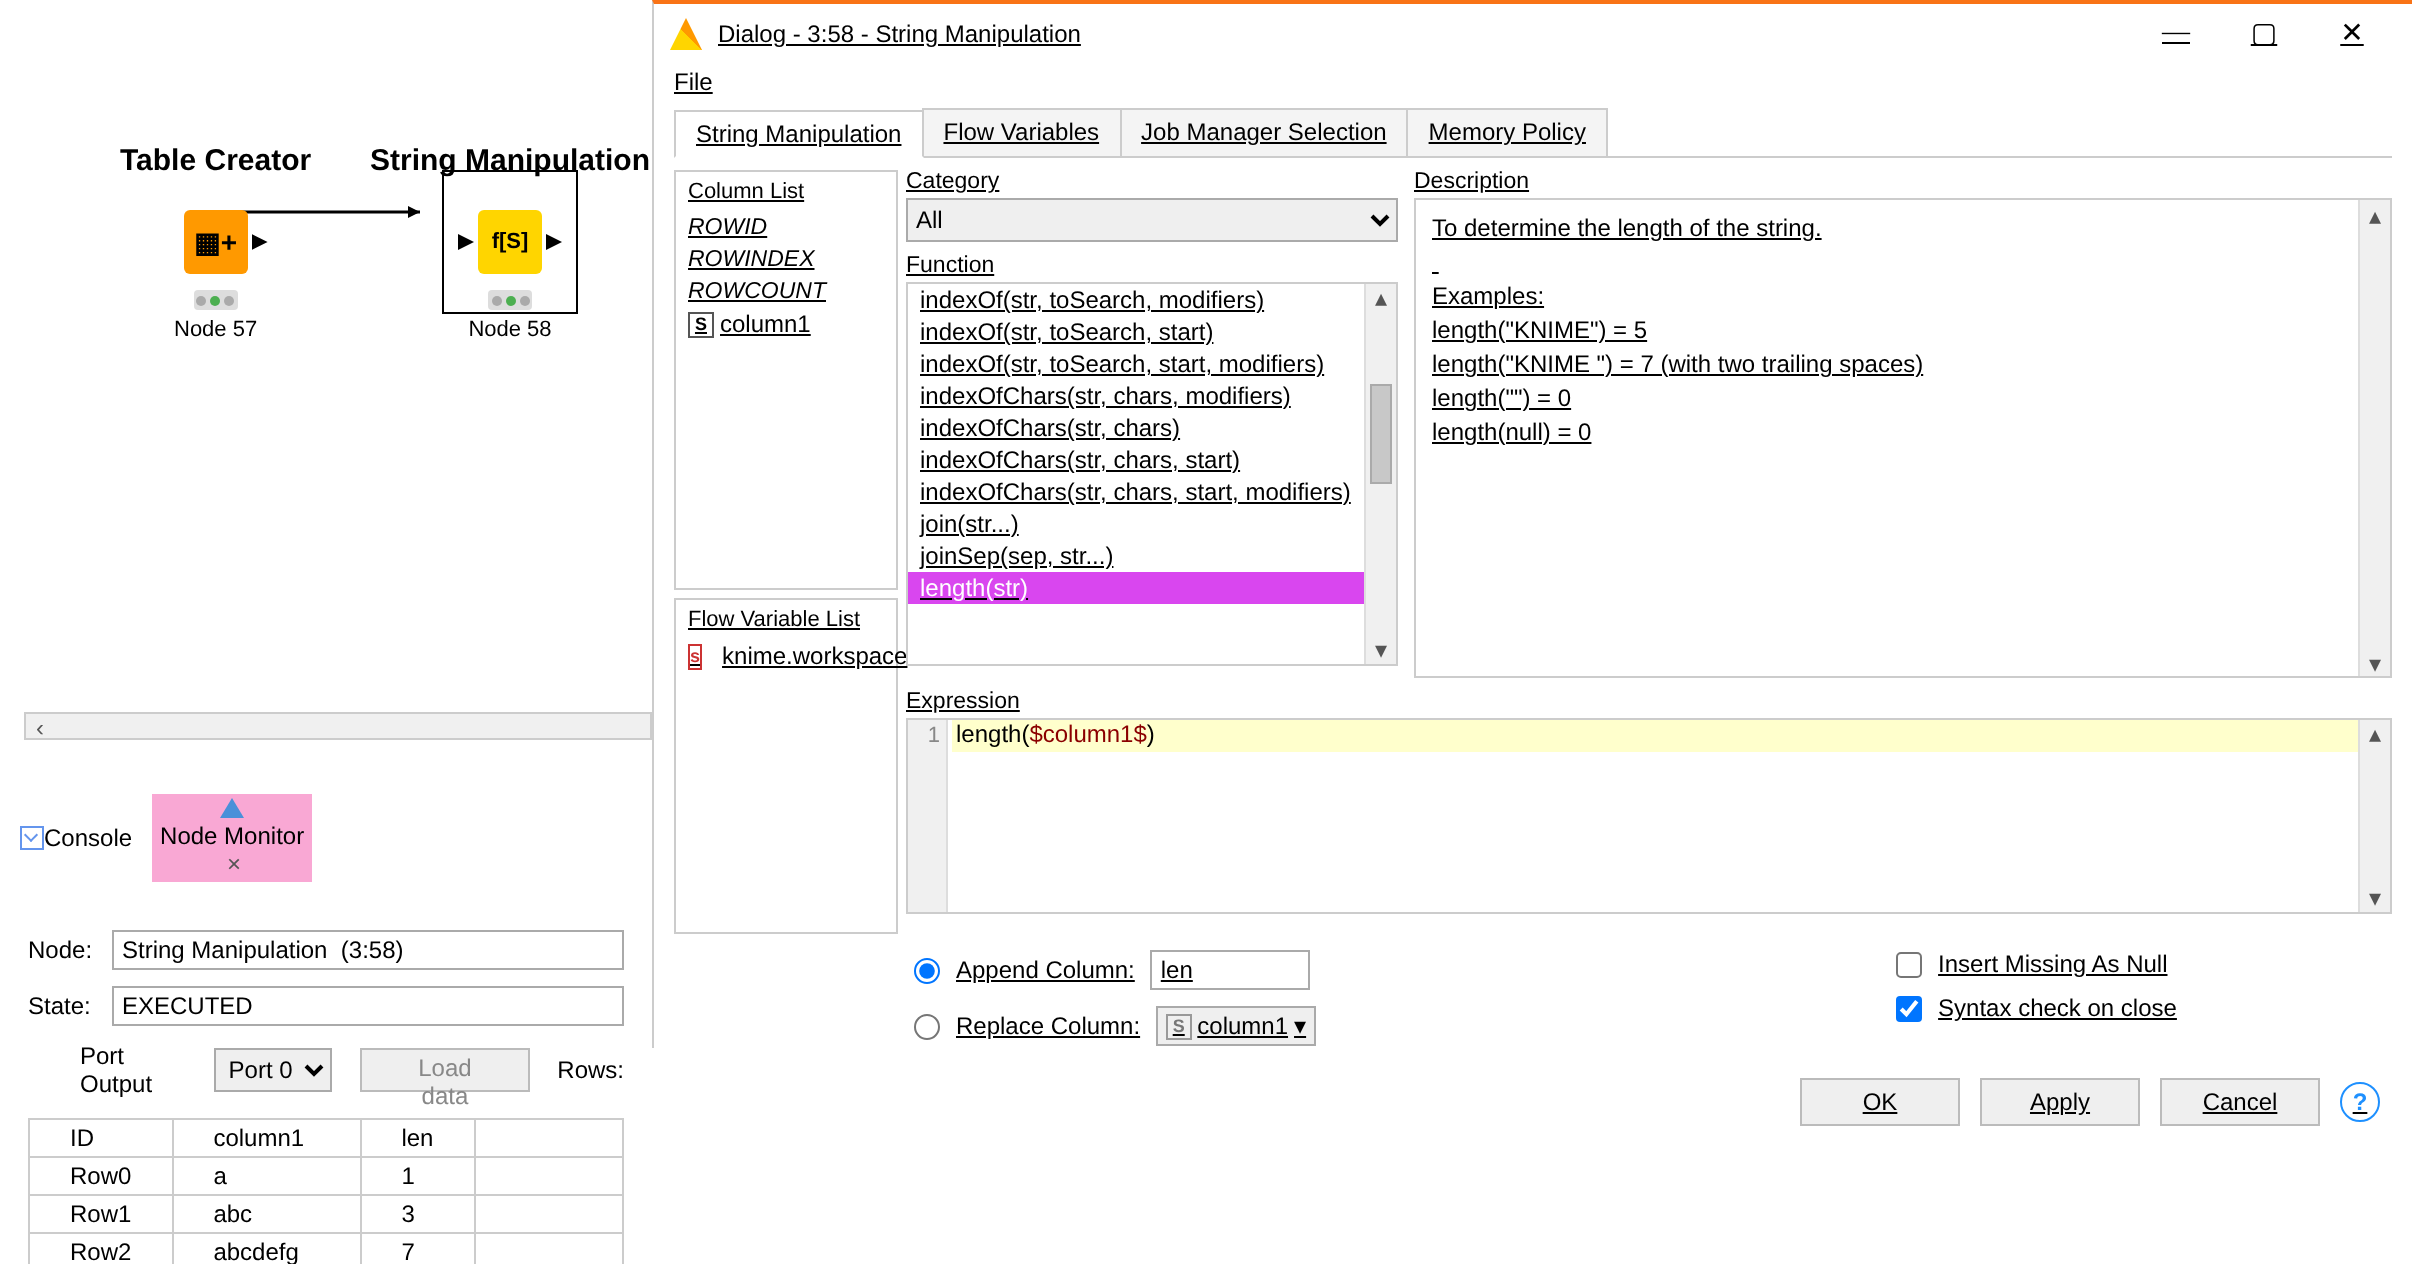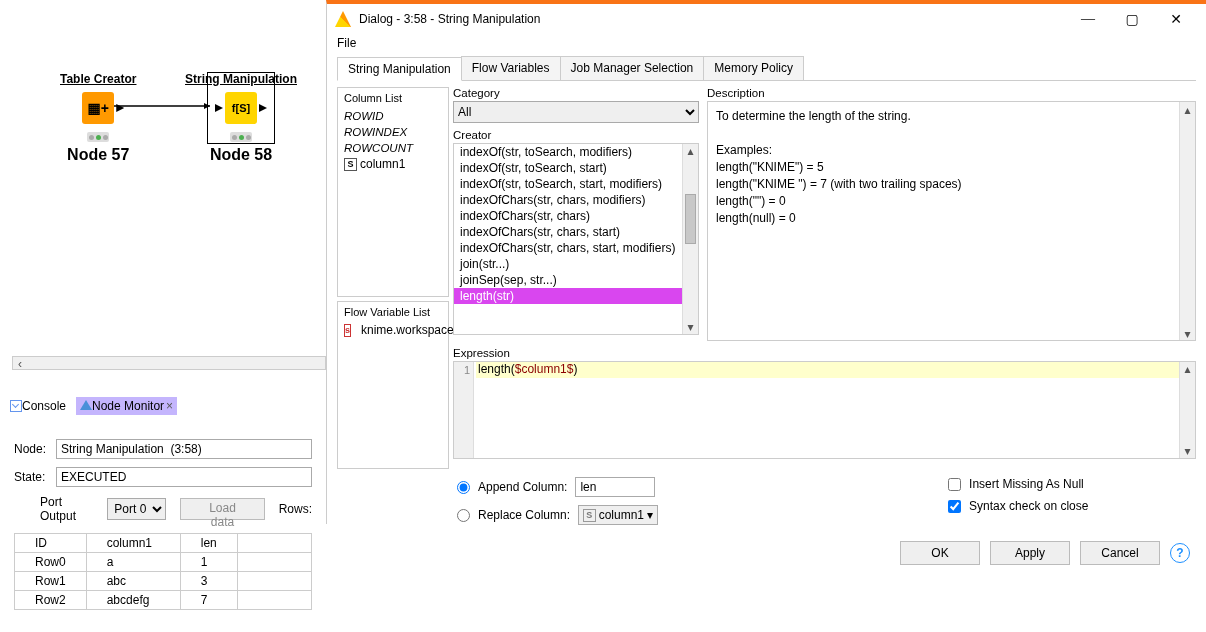--- a/index.html
+++ b/index.html
@@ -1,65 +1,65 @@
 <!DOCTYPE html>
 <html><head>
 <meta charset="utf-8">
 <style>
 * { box-sizing: border-box; margin: 0; padding: 0; font-family: "Segoe UI", Tahoma, sans-serif; font-size: 12px; color: #000; }
 body { width: 1206px; height: 632px; background: #fff; overflow: hidden; position: relative; }
 
 
 .canvas { position: absolute; left: 0; top: 0; width: 326px; height: 370px; background: #fff; }
 .node-group { position: absolute; text-align: center; }
-.node-title { font-weight: bold; margin-bottom: 6px; white-space: nowrap; font-size: 12px; text-decoration: underline;}
+.node-title { font-weight: bold; margin-bottom: 16px; white-space: nowrap; font-size: 15px;}
 .node-box { width: 32px; height: 32px; margin: 0 auto; border-radius: 3px; position: relative; display: flex; align-items: center; justify-content: center; }
 .node-box.orange { background: #ff9900; }
 .node-box.yellow { background: #ffd500; }
 .node-frame { position:absolute; border:1px solid #000; left:-18px; right:-18px; top:-20px; bottom:-20px;}
 .node-box .plus { color:#000; font-size:14px; font-weight:bold; position:relative;}
 .node-fs { font-size:11px; font-weight: bold; color:#000;}
 .port { width:8px; height:8px; background:#000; position:absolute; top:12px; }
 .port.out { right:-10px; clip-path: polygon(0 0, 100% 50%, 0 100%); }
 .port.in  { left:-10px;  clip-path: polygon(0 0, 100% 50%, 0 100%); }
 .status-light { width:22px; height:10px; background:#ddd; border-radius:2px; margin: 8px auto 4px; display:flex; gap:2px; justify-content:center; align-items:center;}
 .status-light .dot{width:5px;height:5px;border-radius:50%;background:#aaa;}
 .status-light .dot.green{background:#4caf50;}
-.node-id { font-size:16px;font-weight:bold; }
+.node-id { font-size:11px; }
 
 svg.connector { position:absolute; left:0; top:0; pointer-events:none; }
 
 
 .canvas-scroll { position:absolute; left:12px; bottom:0; right:0; height:14px; background:#f0f0f0; border:1px solid #ccc;}
 .canvas-scroll .arrow { width:14px; height:12px; display:inline-block; text-align:center; color:#555; }
 
 
 .lower { position:absolute; left:0; top:395px; width:326px; }
 .tabbar { display:flex; gap:6px; padding:2px 6px; align-items:center;}
 .tabbar .tab { display:flex; align-items:center; gap:0; padding:2px 4px; font-size:12px;}
-.tabbar .tab.active { background:#c4b5fd; }
+.tabbar .tab.active { background:#f9a8d4;flex-direction:column; }
 .tabbar .x { margin-left:2px; color:#555; }
 .icon-console { width:12px;height:12px; display:inline-block; background:#fff; border:1px solid #6495ed; position:relative;}
 .icon-console::after{content:"";position:absolute;left:2px;top:1px;width:4px;height:4px;border-left:1px solid #6495ed;border-bottom:1px solid #6495ed;transform:rotate(-45deg);}
 .icon-monitor{width:12px;height:12px;display:inline-block;position:relative;}
 .icon-monitor::before{content:"";position:absolute;left:0;top:0;width:0;height:0;border-left:6px solid transparent;border-right:6px solid transparent;border-bottom:10px solid #4a90d9;}
 
 .form-row { display:flex; align-items:center; gap:8px; padding:4px 14px;}
 .form-row label { width:34px; }
 .form-row input[type=text] { flex:1; border:1px solid #aaa; padding:2px 4px; height:20px; font-size:12px;}
 .form-row select { border:1px solid #aaa; height:22px; font-size:12px; padding:1px 2px; background:#efefef;}
 button.loaddata { background:#efefef; border:1px solid #bbb; padding:2px 18px; height:22px; color:#888;}
 
 
 table.data { border-collapse: collapse; margin:6px 14px; }
 table.data th, table.data td { border:1px solid #ccc; padding:2px 20px; text-align:left; font-size:12px; height:18px;}
 table.data th { background:#fff; font-weight:normal;}
 
 
-.dialog { position:absolute; left:326px; top:0; width:880px; height:524px; background:#fff; border-left:1px solid #ccc; border-top:4px solid #f97316;}
+.dialog { position:absolute; left:326px; top:0; width:880px; height:524px; background:#fff; border-left:1px solid #ccc; border-top:2px solid #f97316;text-decoration:underline;}
 .titlebar { height:30px; display:flex; align-items:center; padding:0 8px; }
 .titlebar .appicon { width:16px;height:16px; background:linear-gradient(45deg,#ffd500 50%,#ff9900 50%); clip-path: polygon(50% 0,100% 100%,0 100%); margin-right:8px;}
 .titlebar .title { flex:1; font-size:12px;}
 .titlebar .winbtn { width:44px; height:28px; display:flex; align-items:center; justify-content:center; font-size:14px; font-family: "Segoe UI Symbol"; color:#000;}
 
 .menubar { padding:2px 10px 6px; font-size:12px;}
 .tabs { display:flex; border-bottom:1px solid #ccc; margin:0 10px; }
 .tabs .tab { padding:4px 10px; border:1px solid #ccc; border-bottom:none; margin-right:-1px; background:#f4f4f4; font-size:12px;}
 .tabs .tab.active { background:#fff; position:relative; top:1px; border-bottom:1px solid #fff; }
 
@@ -255,21 +255,21 @@
           </div>
       </div>
     </div>
 
     <div class="col-right">
       <div class="row-top">
         <div class="cat-box">
           <span class="label">Category</span>
           <select class="wide"><option>All</option></select>
           <div style="height:6px"></div>
-          <span class="label">Creator</span>
+          <span class="label">Function</span>
           <div class="func-list">
             <div class="fi">indexOf(str, toSearch, modifiers)</div>
             <div class="fi">indexOf(str, toSearch, start)</div>
             <div class="fi">indexOf(str, toSearch, start, modifiers)</div>
             <div class="fi">indexOfChars(str, chars, modifiers)</div>
             <div class="fi">indexOfChars(str, chars)</div>
             <div class="fi">indexOfChars(str, chars, start)</div>
             <div class="fi">indexOfChars(str, chars, start, modifiers)</div>
             <div class="fi">join(str...)</div>
             <div class="fi">joinSep(sep, str...)</div>

